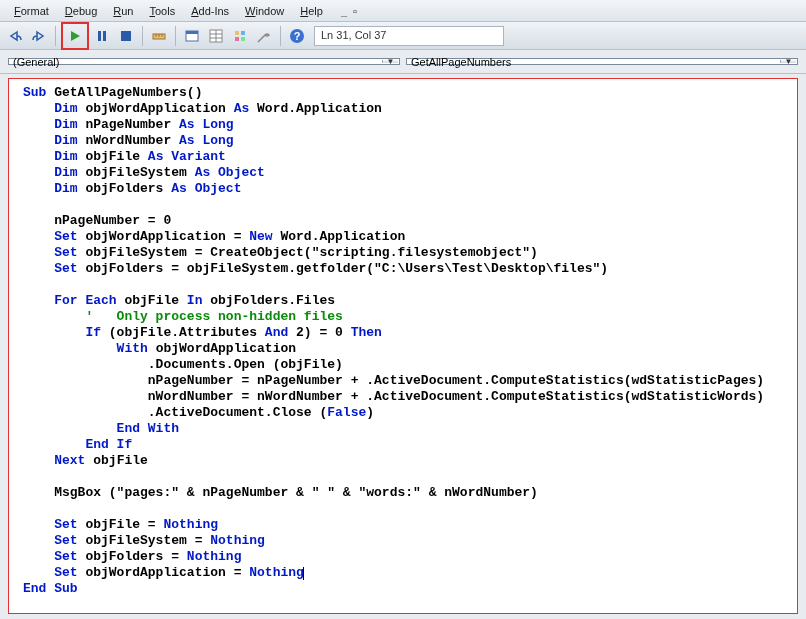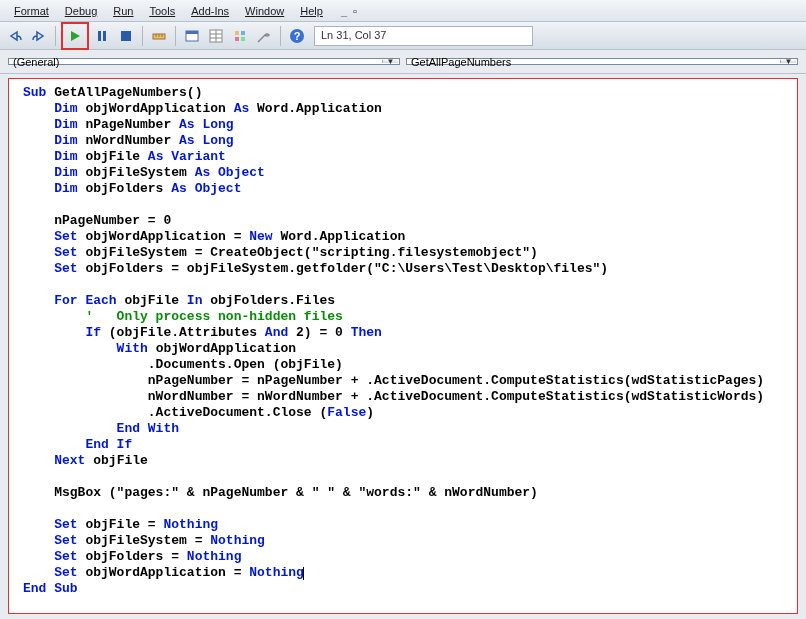--- a/index.html
+++ b/index.html
@@ -17,21 +17,20 @@
     align-items: center;
     height: 22px;
     padding: 0 6px;
     background: linear-gradient(#f3f5f8,#dfe5ec);
     border-bottom: 1px solid #b8c0c9;
   }
   .menubar .menu-item {
     padding: 2px 8px;
     cursor: pointer;
     color: #1a1a1a;
-    text-decoration: underline;
   }
   .menubar .menu-item u { text-decoration: underline; }
   .help-box {
     margin-left: auto;
     width: 150px;
     height: 18px;
     border: 1px solid #a8b4c0;
     background: #fff;
     color: #888;
     font-size: 11px;
@@ -65,21 +64,21 @@
     border: 2px solid #e03030;
     padding: 1px;
   }
   .status-box {
     height: 20px;
     border: 1px solid #a8b4c0;
     background: #fff;
     padding: 2px 6px;
     font-size: 11px;
     color: #333;
-    width: 219px;
+    width: 190px;
     margin-left: 4px;
   }
   .dropdown-row {
     display:flex;
     height:24px;
     padding:8px 8px;
     gap:6px;
     background:#e8ecf0;
     border-bottom:1px solid #b8c0c9;
   }

